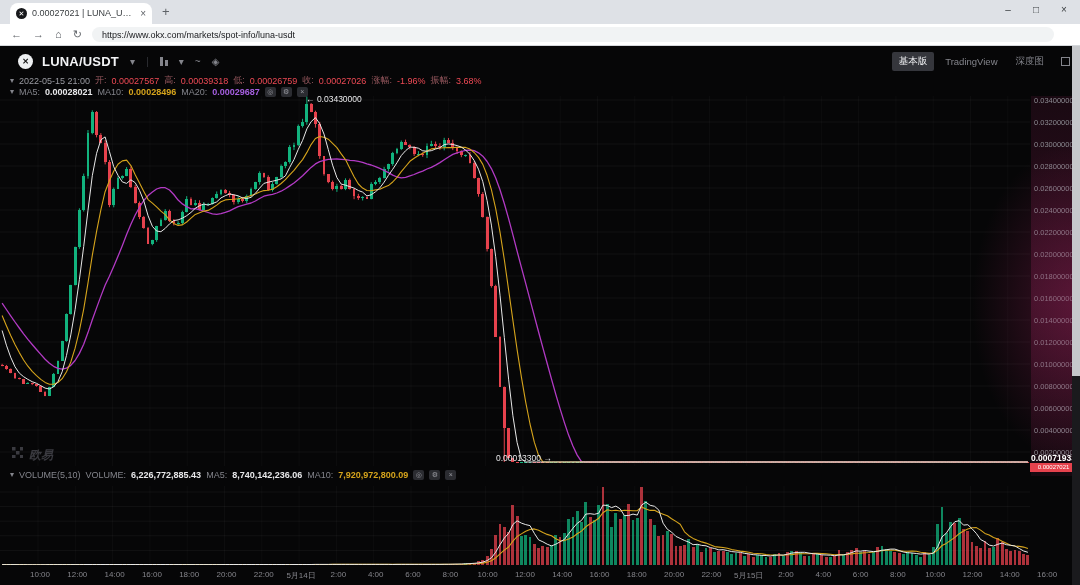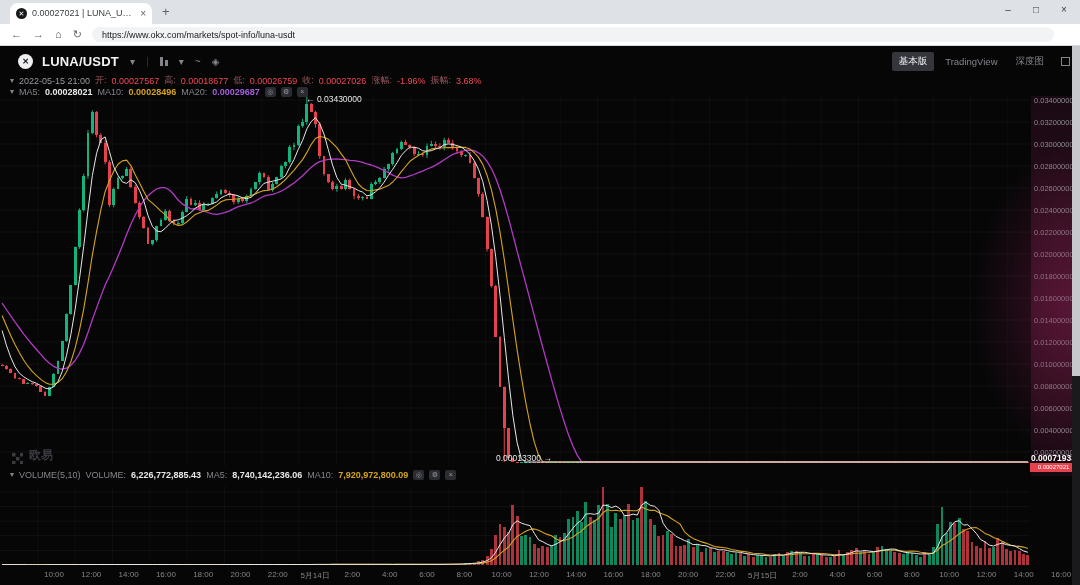--- a/index.html
+++ b/index.html
@@ -62,26 +62,26 @@
   .vol-header { top:423px; }
 
   .price-axis { position:absolute; left:1031px; top:50px; width:45px; height:380px;
                 background:linear-gradient(180deg, rgba(95,22,58,.22), rgba(110,26,66,.42) 55%, rgba(95,22,58,.18)); }
   .price-axis .tick, .vol-axis .tick { position:absolute; left:3px; font-size:7.5px; color:#8b8a91; }
   .vol-axis { position:absolute; left:1031px; top:440px; width:45px; height:80px; }
   .bold-price { position:absolute; left:1031px; top:407px; width:46px; font-size:8.5px;
                 font-weight:bold; color:#fff; z-index:7; }
   .price-tag { position:absolute; left:1030px; top:417px; width:47px; height:9px; background:#e6424d;
                color:#fff; font-size:6px; line-height:9px; text-align:center; z-index:7; }
-  .time-axis { position:absolute; left:16px; top:521px; width:1012px; height:16px; }
+  .time-axis { position:absolute; left:2px; top:521px; width:1012px; height:16px; }
   .time-axis .tick { position:absolute; top:3px; transform:translateX(-50%); font-size:8px; color:#85858b; }
 
   .anno { position:absolute; font-size:8.5px; color:#e8e8ea; z-index:6; white-space:nowrap; }
   .anno-high { top:48px; left:306px; } .anno-low { top:407px; left:468px;margin-left:28px; }
-  .watermark { position:absolute; top:401px; left:12px; display:flex; gap:6px; align-items:flex-end; z-index:4; }
+  .watermark { position:absolute; top:401px; left:12px; display:flex; gap:6px; align-items:flex-start; z-index:4;font-style:italic; }
   .okx-mark { width:11px; height:11px;
               background:
                 linear-gradient(#3a3a40,#3a3a40) 0 0/3.5px 3.5px no-repeat,
                 linear-gradient(#3a3a40,#3a3a40) 100% 0/3.5px 3.5px no-repeat,
                 linear-gradient(#3a3a40,#3a3a40) 50% 50%/3.5px 3.5px no-repeat,
                 linear-gradient(#3a3a40,#3a3a40) 0 100%/3.5px 3.5px no-repeat,
                 linear-gradient(#3a3a40,#3a3a40) 100% 100%/3.5px 3.5px no-repeat; }
   .watermark span { font-size:12px; font-weight:bold; color:#3a3a40; }
   .haze { position:absolute; right:0; top:0; width:250px; height:470px; pointer-events:none; z-index:3;
           background:radial-gradient(60% 48% at 100% 55%, rgba(152,34,90,.40), rgba(152,34,90,0) 72%); }
@@ -140,21 +140,21 @@
         </span>
       <span class="expand-ic"></span>
     </div>
 
     <div class="inforow r1">
       <span class="chev">▾</span>
       <span class="gray">2022-05-15 21:00</span>
       <span class="lblred">开:</span>
       <span class="valred">0.00027567</span>
       <span class="lblred">高:</span>
-      <span class="valred">0.00018677</span>
+      <span class="valred">0.00039318</span>
       <span class="lblred">低:</span>
       <span class="valred">0.00026759</span>
       <span class="lblred">收:</span>
       <span class="valred">0.00027026</span>
       <span class="lblred">涨幅:</span>
       <span class="valred">-1.96%</span>
       <span class="lblred">振幅:</span>
       <span class="valred">3.68%</span>
     </div>
 

